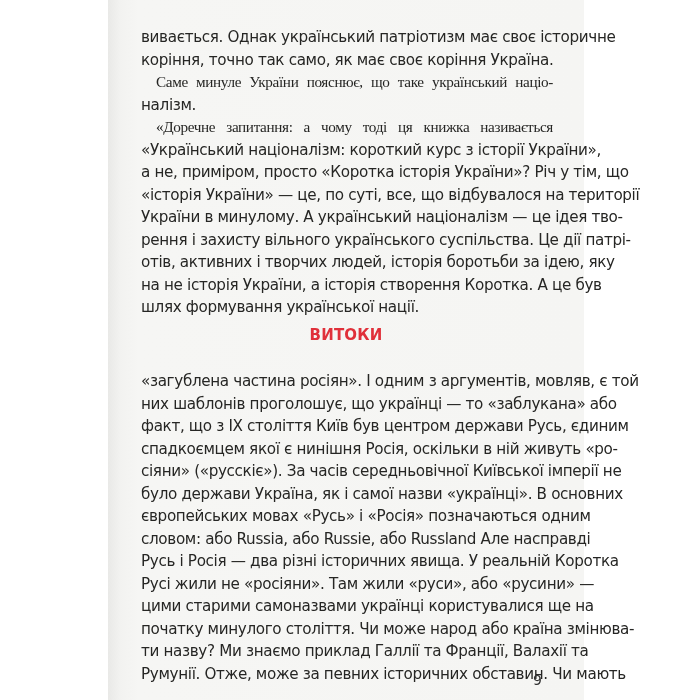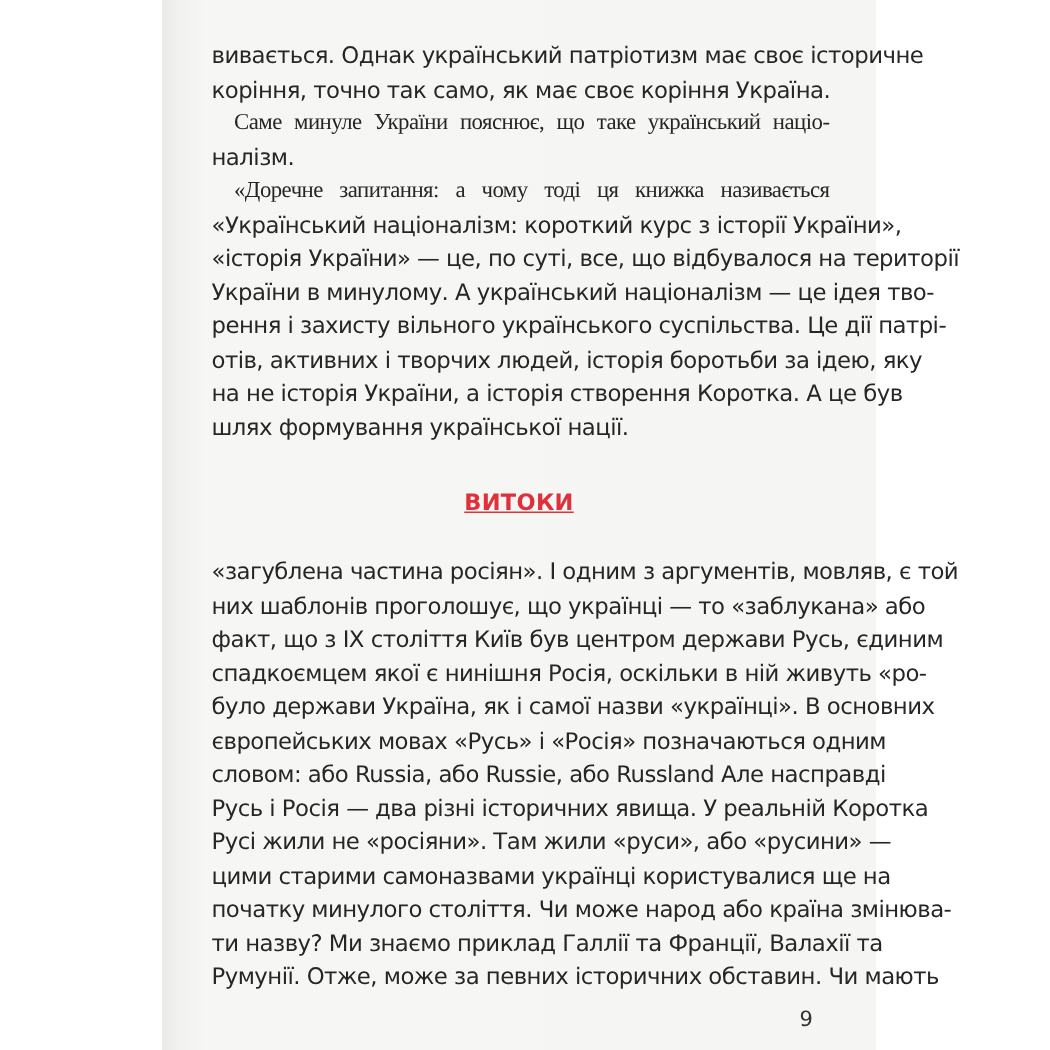--- a/index.html
+++ b/index.html
@@ -47,21 +47,20 @@
       position: absolute;
       left: 0;
       top: 326px;
       width: 476px;
       text-align: center;
       font-family: "DejaVu Sans", sans-serif;
       font-weight: bold;
       font-size: 15px;
       color: #e0303a;
       letter-spacing: 0.2px;
-      text-decoration: underline;
     }
     .page-number {
       position: absolute;
       right: 42px;
       top: 672px;
       font-family: "DejaVu Sans", sans-serif;
       font-size: 14px;
       color: #333;
     }
   </style>
@@ -69,33 +68,35 @@
 <body>
 
 <div class="page">
   <div class="text-block" id="section1" style="top:26px;">
       <span class="line">вивається. Однак український патріотизм має своє історичне</span>
       <span class="line last">коріння, точно так само, як має своє коріння Україна.</span>
       <span class="line indent">Саме минуле України пояснює, що таке український націо-</span>
       <span class="line last">налізм.</span>
       <span class="line indent">«Доречне запитання: а чому тоді ця книжка називається</span>
       <span class="line">«Український націоналізм: короткий курс з історії України»,</span>
+      <span class="line">а не, приміром, просто «Коротка історія України»? Річ у тім, що</span>
       <span class="line">«історія України» — це, по суті, все, що відбувалося на території</span>
       <span class="line">України в минулому. А український націоналізм — це ідея тво-</span>
       <span class="line">рення і захисту вільного українського суспільства. Це дії патрі-</span>
       <span class="line">отів, активних і творчих людей, історія боротьби за ідею, яку</span>
       <span class="line">на не історія України, а історія створення Коротка. А це був</span>
       <span class="line last">шлях формування української нації.</span>
     </div>
   <div class="heading" style="color: rgb(224, 48, 58);">ВИТОКИ</div>
   <div class="text-block" id="section2" style="top:370px;">
       <span class="line">«загублена частина росіян». І одним з аргументів, мовляв, є той</span>
       <span class="line">них шаблонів проголошує, що українці — то «заблукана» або</span>
       <span class="line">факт, що з IX століття Київ був центром держави Русь, єдиним</span>
       <span class="line">спадкоємцем якої є нинішня Росія, оскільки в ній живуть «ро-</span>
+      <span class="line">сіяни» («русскіє»). За часів середньовічної Київської імперії не</span>
       <span class="line">було держави Україна, як і самої назви «українці». В основних</span>
       <span class="line">європейських мовах «Русь» і «Росія» позначаються одним</span>
       <span class="line">словом: або Russia, або Russie, або Russland Але насправді</span>
       <span class="line">Русь і Росія — два різні історичних явища. У реальній Коротка</span>
       <span class="line">Русі жили не «росіяни». Там жили «руси», або «русини» —</span>
       <span class="line">цими старими самоназвами українці користувалися ще на</span>
       <span class="line">початку минулого століття. Чи може народ або країна змінюва-</span>
       <span class="line">ти назву? Ми знаємо приклад Галлії та Франції, Валахії та</span>
       <span class="line">Румунії. Отже, може за певних історичних обставин. Чи мають</span>
     </div>

